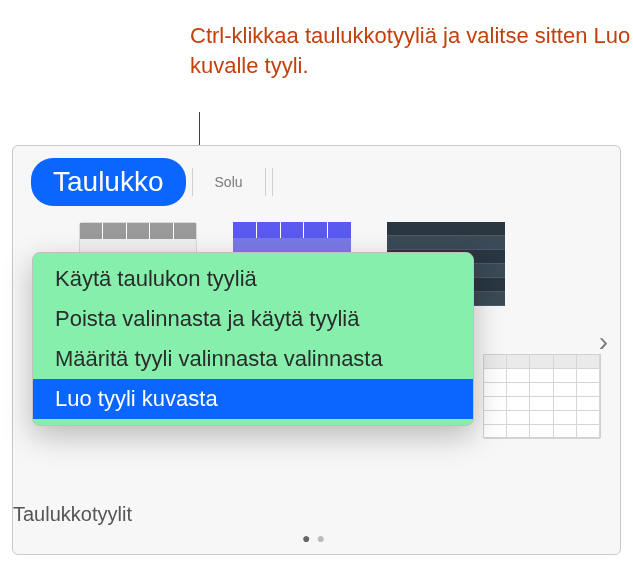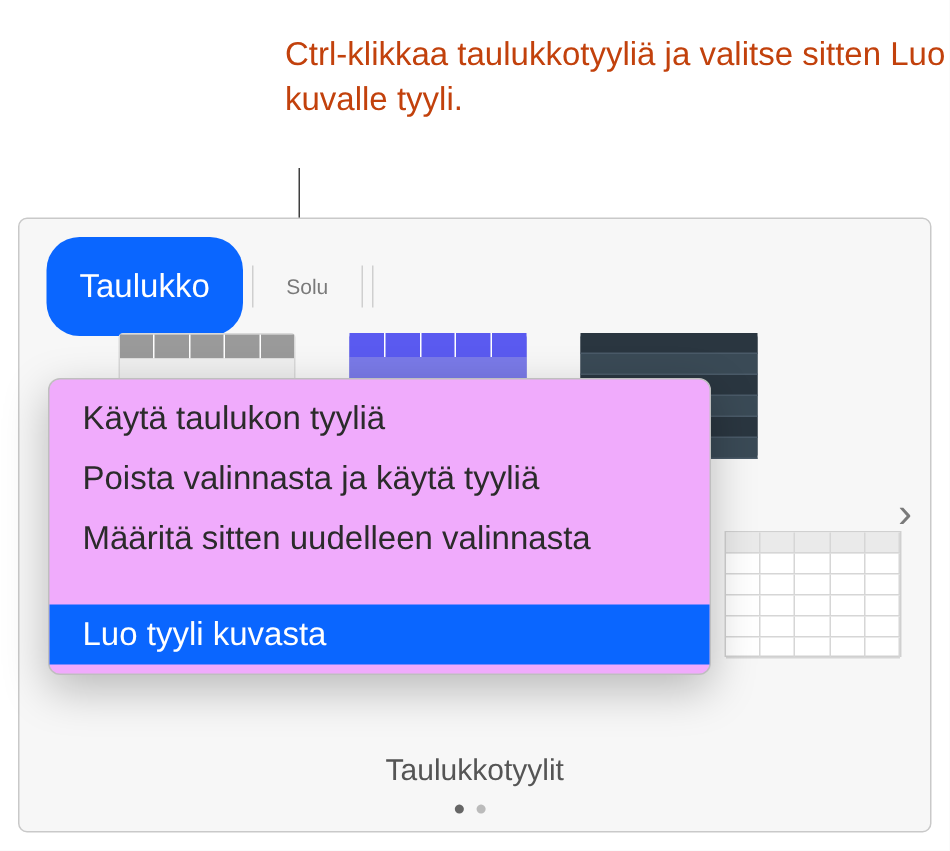--- a/index.html
+++ b/index.html
@@ -42,22 +42,22 @@
     .tabs {
       display: flex;
       align-items: center;
       padding: 12px 18px 10px 18px;
       gap: 6px;
     }
     .tab-pill {
       background: #0a66ff;
       color: #fff;
       border-radius: 22px;
-      padding: 20px 22px;
-      font-size: 22px;
+      padding: 8px 22px;
+      font-size: 28px;
       font-weight: 500;
     }
     .tab {
       color: #7a7a7a;
       font-size: 14px;
       padding: 8px 16px;
       position: relative;
     }
     .tab-sep {
       width: 1px;
@@ -127,42 +127,40 @@
       top: 180px;
       font-size: 28px;
       color: #7a7a7a;
       font-family: Arial;
     }
     .menu {
       position: absolute;
       top: 252px;
       left: 32px;
       width: 442px;
-      background: #f0abfc;
+      background: #86efac;
       border: 1px solid #bfbfbf;
       border-radius: 8px;
       box-shadow: 0 10px 30px rgba(0,0,0,0.25);
       padding: 6px 0;
     }
     .menu-item {
       padding: 7px 22px;
       font-size: 22px;
       color: #2b2b2b;
       cursor: default;
     }
     .menu-item.highlight {
       background: #0a66ff;
       color: #fff;
-      margin-top: 24px;
     }
     .section-label {
       position: absolute;
       bottom: 28px;
       left: 0; right: 0;
-      text-align: center;
       font-size: 20px;
       color: #555;
     }
     .dots {
       position: absolute;
       bottom: 8px;
       left: 0; right: 0;
       text-align: center;
       font-size: 14px;
       color: #bbb;
@@ -265,15 +263,15 @@
 
   <div class="chev">›</div>
 
   <div class="section-label">Taulukkotyylit</div>
   <div class="dots"><span class="active">●</span><span>●</span></div>
 </div>
 
 <div class="menu">
   <div class="menu-item">Käytä taulukon tyyliä</div>
   <div class="menu-item">Poista valinnasta ja käytä tyyliä</div>
-  <div class="menu-item">Määritä sitten uudelleen valinnasta</div>
+  <div class="menu-item">Määritä tyyli valinnasta valinnasta</div>
   <div class="menu-item highlight">Luo tyyli kuvasta</div>
 </div>
 
 </body></html>

